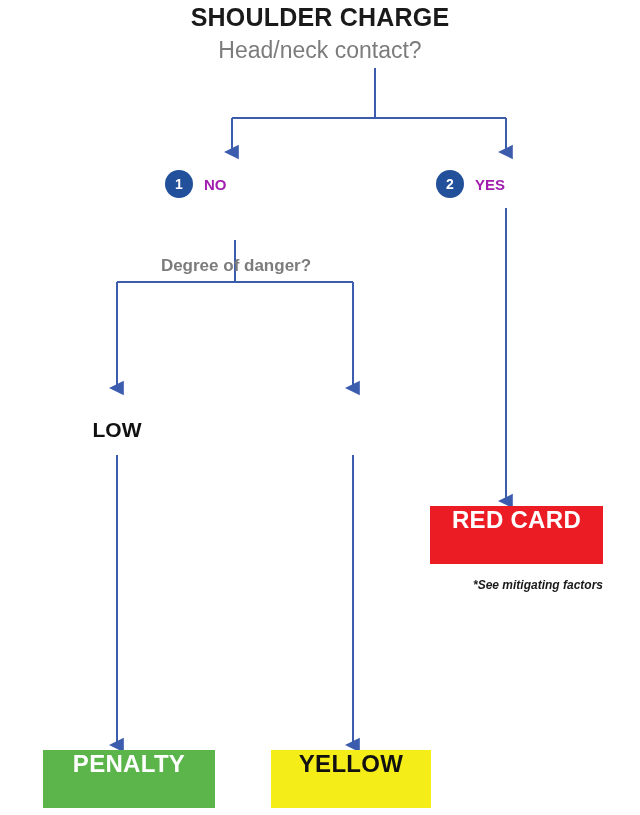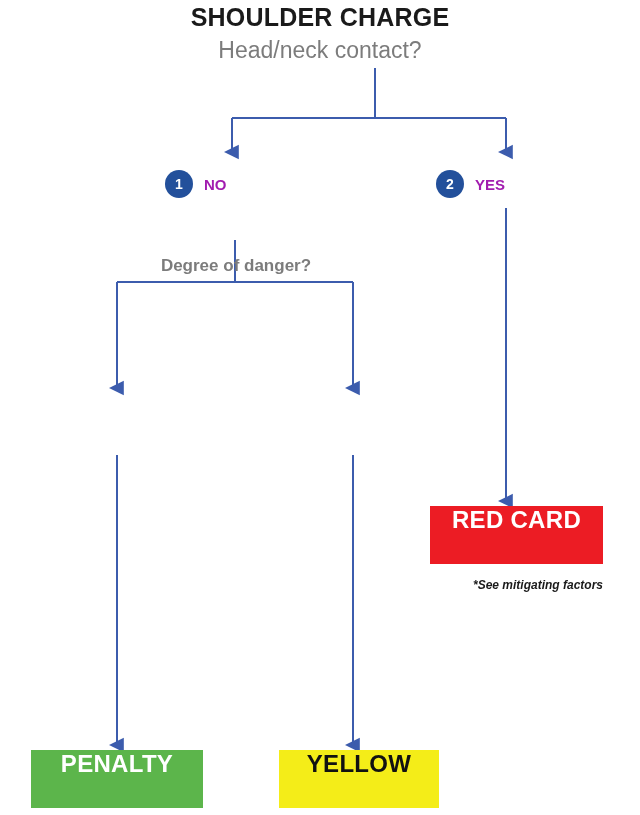--- a/index.html
+++ b/index.html
@@ -75,21 +75,21 @@
   .outcome {
     display: flex;
     align-items: flex-start;
     justify-content: center;
     font-size: 24px;
     font-weight: bold;
     letter-spacing: 0.3px;
     white-space: nowrap;
   }
   .outcome-red    { background: #EC1C24; color: #ffffff; }
-  .outcome-green  { background: #5CB54B; color: #ffffff; }
+  .outcome-green  { background: #5CB54B; color: #ffffff; margin-left: 12px; }
   .outcome-yellow { background: #F4ED18; color: #111111; }
 
   .footnote {
     font-size: 12px;
     font-style: italic;
     font-weight: bold;
     color: #1a1a1a;
     white-space: nowrap;
     text-align: right;
   }
@@ -140,27 +140,28 @@
     <div class="badge">1</div>
     <div class="branch-label">NO</div>
   </div>
   <div class="abs branch-sub" style="left:96px; top:208px; width:280px;margin-top:48px;">Degree of danger?</div>
 
   <div class="abs" style="left:436px; top:170px; display:flex; align-items:center; gap:11px;">
     <div class="badge">2</div>
     <div class="branch-label">YES</div>
   </div>
 
+  <div class="abs level-label" style="left:47px; top:418px; width:140px;">LOW</div>
 
   <div class="abs outcome outcome-red" style="left:430px; top:506px; width:173px; height:58px;">
     <span>RED CARD</span>
   </div>
   <div class="abs footnote" style="left:383px; top:578px; width:220px;">*See mitigating factors</div>
 
   <div class="abs outcome outcome-green" style="left:31px; top:750px; width:172px; height:58px;">
     <span>PENALTY</span>
   </div>
 
-  <div class="abs outcome outcome-yellow" style="left:279px; top:750px; width:160px; height:58px;">
+  <div class="abs outcome outcome-yellow" style="left:271px; top:750px; width:160px; height:58px;">
     <span>YELLOW</span>
   </div>
 
 </div>
 
 </body></html>

